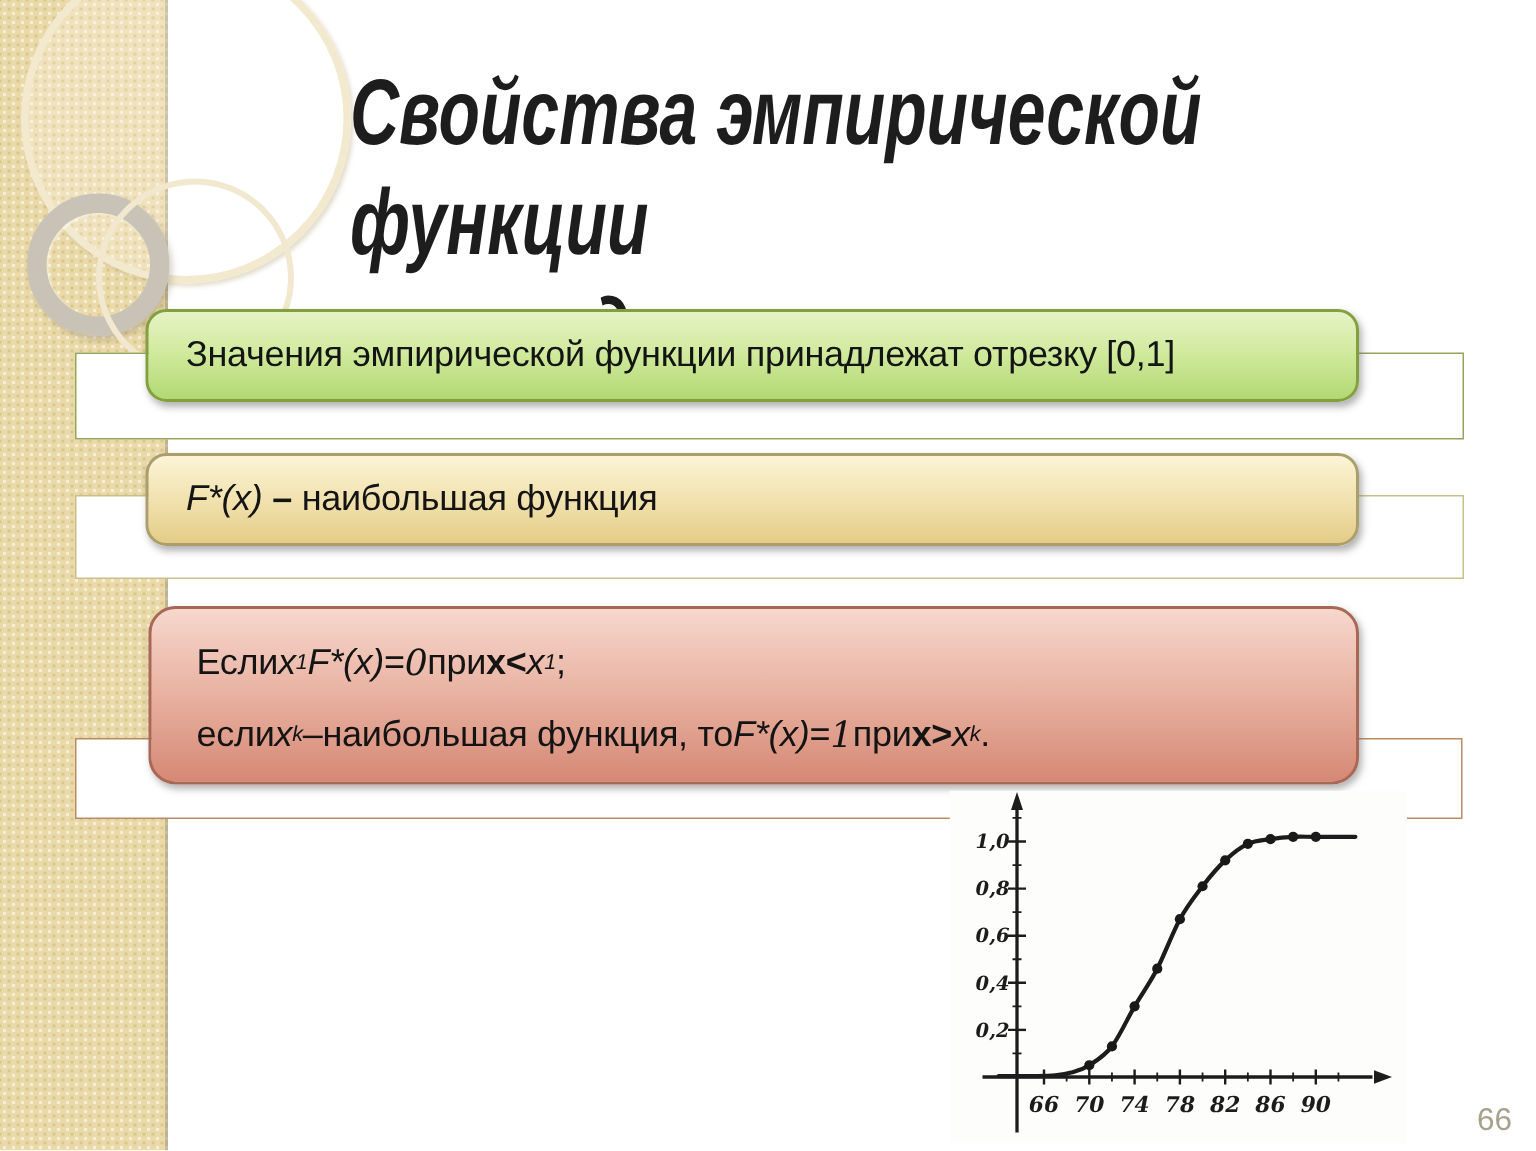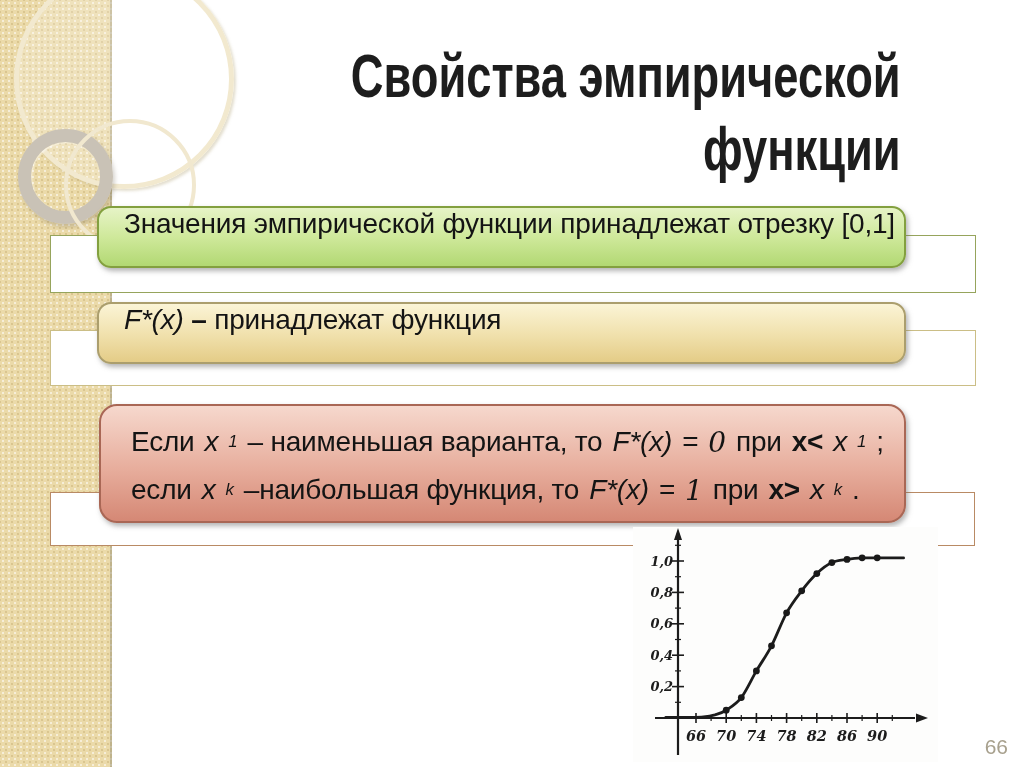--- a/index.html
+++ b/index.html
@@ -15,47 +15,47 @@
     background-size:6px 6px,6px 6px;background-position:0 0,3px 3px;
     border-right:2px solid rgba(148,140,110,.5);}
   .ring{position:absolute;border-radius:50%;box-sizing:border-box;}
   .ring-a{left:14px;top:-31px;width:220px;height:220px;border:5px solid #f2e9cf;
           background:rgba(255,255,255,.22);box-shadow:2px 2px 3px rgba(175,160,115,.35);}
   .ring-b{left:18px;top:129px;width:95px;height:95px;border:13px solid #c9c2b6;
           box-shadow:2px 3px 4px rgba(120,110,90,.30), inset 1px 1px 2px rgba(255,255,255,.6);}
   .ring-c{left:64px;top:119px;width:132px;height:132px;border:4px solid #f1e8cf;}
 
   
-  .title{position:absolute;left:110px;top:18px;width:914px;text-align:right;
-         font-weight:700;color:#1d1d1d;}
+  .title{position:absolute;left:110px;top:18px;width:914px;text-align:left;
+         font-weight:700;color:#1d1d1d;font-style:italic;}
   .title .tl{display:block;font-size:62px;line-height:73px;
              transform:scaleX(.73);transform-origin:center;}
 
   
   .row-outline{position:absolute;background:#ffffff;border:1px solid;}
   .row-1{left:50px;top:235px;width:924px;height:56px;border-color:#96a45c;}
   .row-2{left:50px;top:330px;width:924px;height:54px;border-color:#cbbe86;}
   .row-3{left:50px;top:492px;width:923px;height:52px;border-color:#b98a64;}
 
   
   .prop-box{position:absolute;border-radius:14px;box-sizing:border-box;
             box-shadow:2px 3px 5px rgba(105,105,105,.5);
-            display:flex;align-items:flex-start;font-size:28px;letter-spacing:-.2px;
+            display:flex;align-items:center;font-size:24px;letter-spacing:-.2px;
             white-space:nowrap;color:#141414;}
   .box-green{left:97px;top:206px;width:809px;height:62px;padding-left:25px;
     background:linear-gradient(180deg,#e6f3c6 0%,#cfe99b 50%,#b2d873 100%);
     border:2px solid #83a03f;}
   .box-yellow{left:97px;top:302px;width:809px;height:62px;padding-left:25px;
     background:linear-gradient(180deg,#fbf4d6 0%,#f0e0ab 55%,#e4cc87 100%);
     border:2px solid #ab9e6d;}
   .box-red{left:99px;top:404px;width:807px;height:119px;border-radius:18px;
     padding:12px 0 0 30px;display:block;
     background:linear-gradient(180deg,#f6d8cd 0%,#e7ad9c 55%,#d58875 100%);
     border:2px solid #a96755;}
-  .box-red .line{height:48px;display:flex;align-items:center;gap:10px;}
+  .box-red .line{height:48px;display:flex;align-items:center;}
 
   .seg-b{font-weight:700;}
   .seg-i{font-style:italic;}
   .seg-bi{font-weight:400;font-style:italic;}
   .seg-si{font-style:italic;font-family:"DejaVu Serif",serif;}
   .seg-sub{font-style:italic;font-size:.6em;vertical-align:-.45em;}
 
   
   .graph{position:absolute;left:633px;top:527px;width:305px;height:235px;}
   .graph svg{display:block;width:305px;height:235px;}
@@ -80,29 +80,28 @@
 
   <div class="row-outline row-1"></div>
   <div class="row-outline row-2"></div>
   <div class="row-outline row-3"></div>
 
   <div class="prop-box box-green">
     <span class="txt"><span>Значения эмпирической функции принадлежат отрезку [0,1]</span></span>
   </div>
 
   <div class="prop-box box-yellow">
-    <span class="txt"><span class="seg-bi">F*(x)</span><span class="seg-b"> – </span><span>принадлежат функция</span></span>
+    <span class="txt"><span class="seg-bi">F*(x)</span><span class="seg-b"> – </span><span>наибольшая функция</span></span>
   </div>
 
   <div class="prop-box box-red">
     <div class="line">
         <span>Если </span>
         <span class="seg-i">x</span>
         <span class="seg-sub">1</span>
-        <span> – наименьшая варианта, то </span>
         <span class="seg-bi">F*(x)</span>
         <span> =</span>
         <span class="seg-si">0</span>
         <span> при </span>
         <span class="seg-b">x&lt;</span>
         <span class="seg-i">x</span>
         <span class="seg-sub">1</span>
         <span>;</span>
       </div>
     <div class="line">

